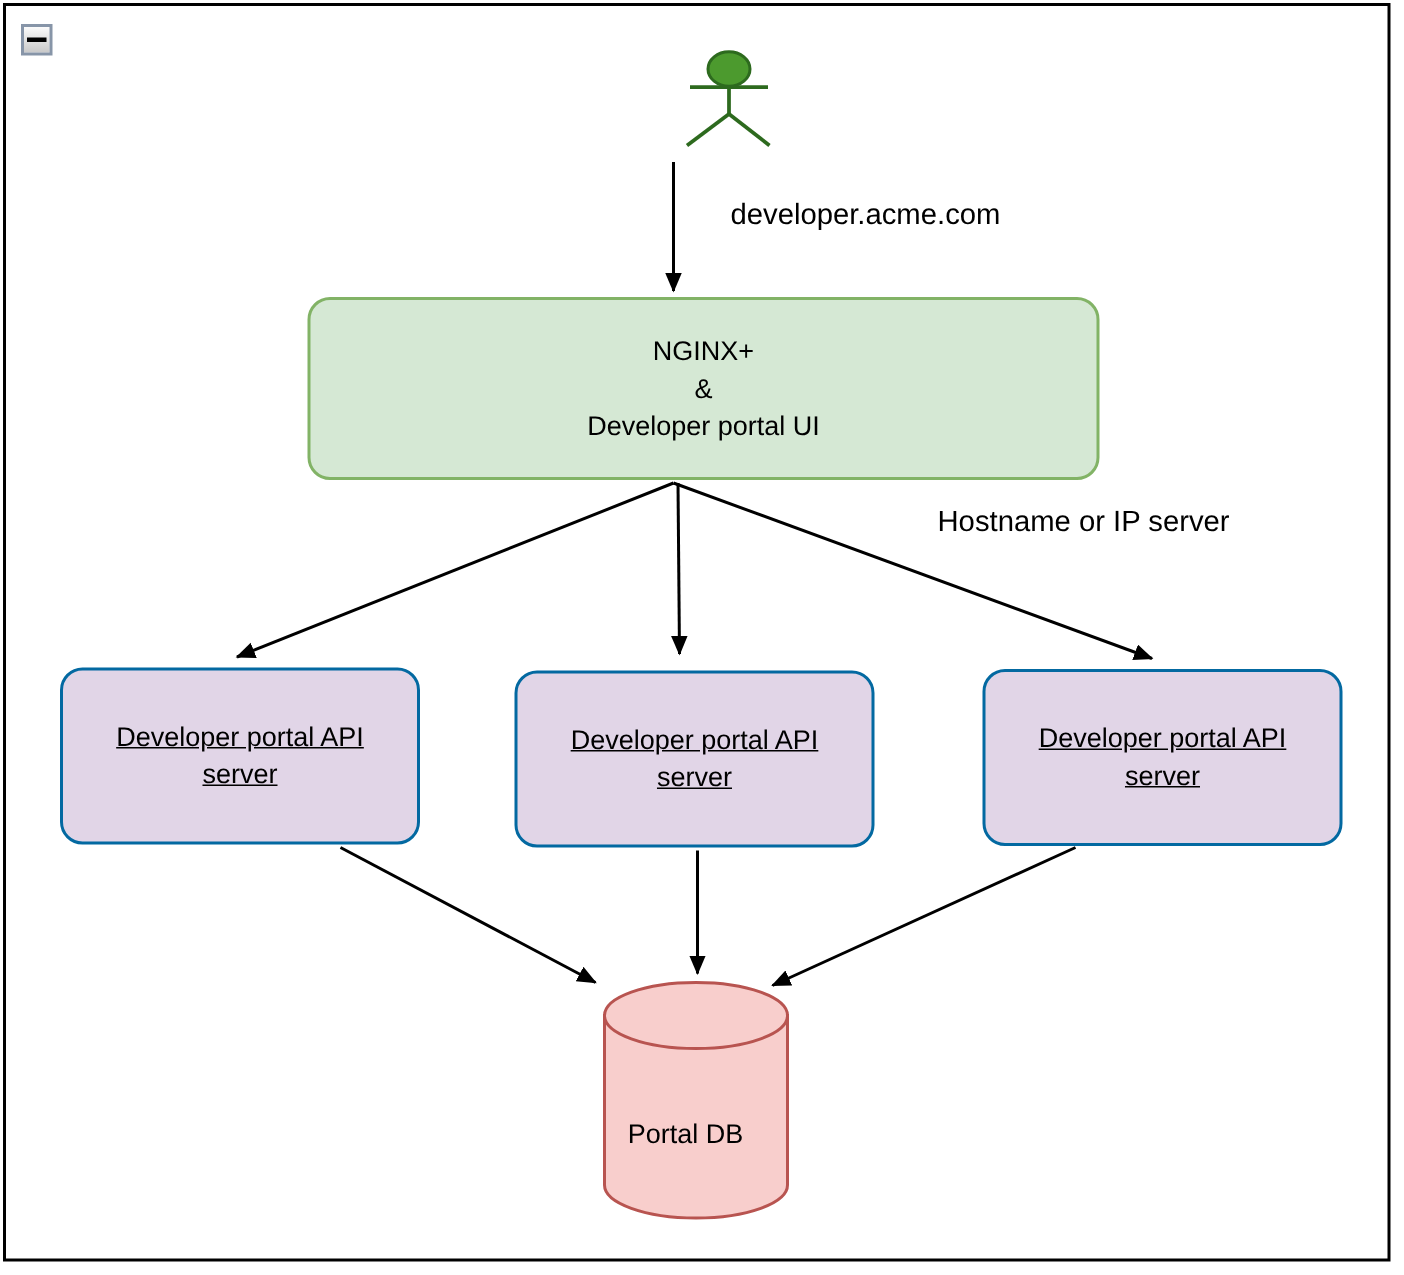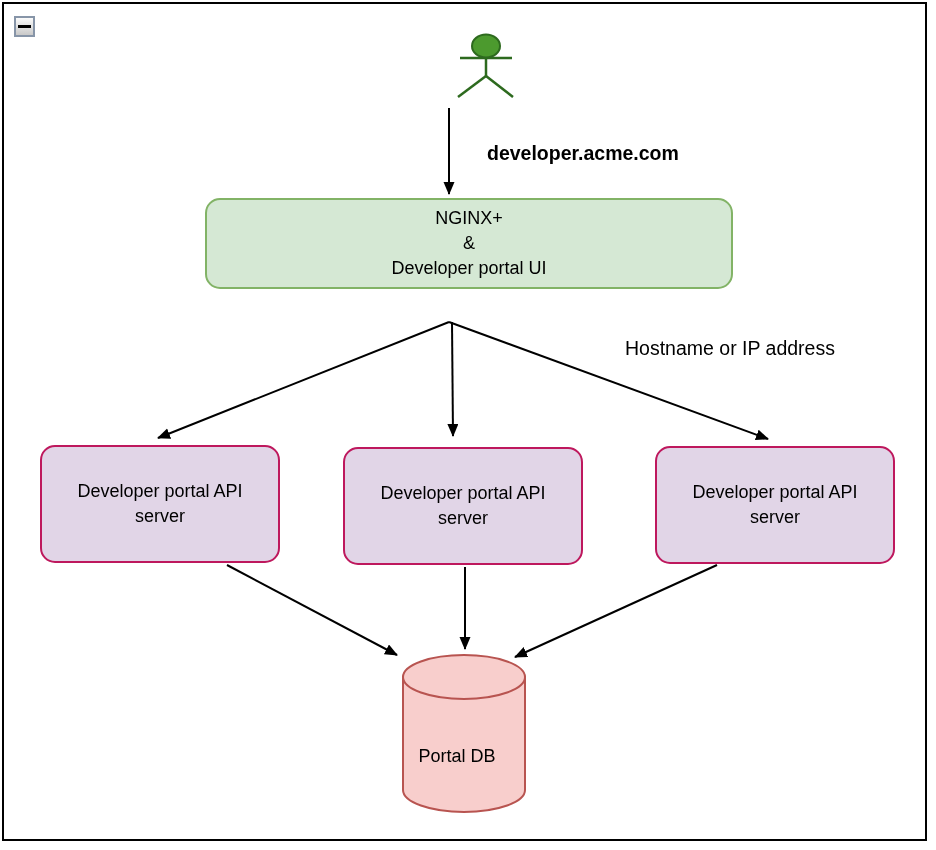--- a/index.html
+++ b/index.html
@@ -48,39 +48,40 @@
     display: flex;
     align-items: center;
     justify-content: center;
     text-align: center;
     font-size: 18px;
     line-height: 25px;
     color: #000000;
   }
   .node .lbl { white-space: pre-line; }
   .node.green {
-    left: 205px; top: 198px; width: 528px; height: 91px;
+    left: 205px; top: 198px; width: 528px; height: 122px;
     background: #d5e8d4;
     border: 2px solid #82b366;
   }
   .node.purple {
     width: 240px; height: 118px;
     background: #e1d5e7;
-    border: 2px solid #be185d;
+    border: 2px solid #0369a1;
+    text-decoration: underline;
   }
   .node.p1 { left: 40px;  top: 445px; }
   .node.p2 { left: 343px; top: 447px; }
   .node.p3 { left: 655px; top: 446px; }
   .float-label {
     position: absolute;
     font-size: 19.5px;
     color: #000000;
     white-space: nowrap;
   }
-  .url-label  { left: 487px; top: 142px; font-weight: bold; }
+  .url-label  { left: 487px; top: 132px; }
   .host-label { left: 625px; top: 337px; }
   .db-label {
     position: absolute;
     left: 403px; top: 746px; width: 108px;
     text-align: center;
     font-size: 18px;
     color: #000000;
   }
 </style>
 </head>
@@ -136,13 +137,13 @@
 server</span>
 </div>
 <div class="node purple p3">
   <span class="lbl">Developer portal API
 server</span>
 </div>
 
 <div class="db-label">Portal DB</div>
 
 <div class="float-label url-label">developer.acme.com</div>
-<div class="float-label host-label">Hostname or IP address</div>
+<div class="float-label host-label">Hostname or IP server</div>
 
 </body></html>

